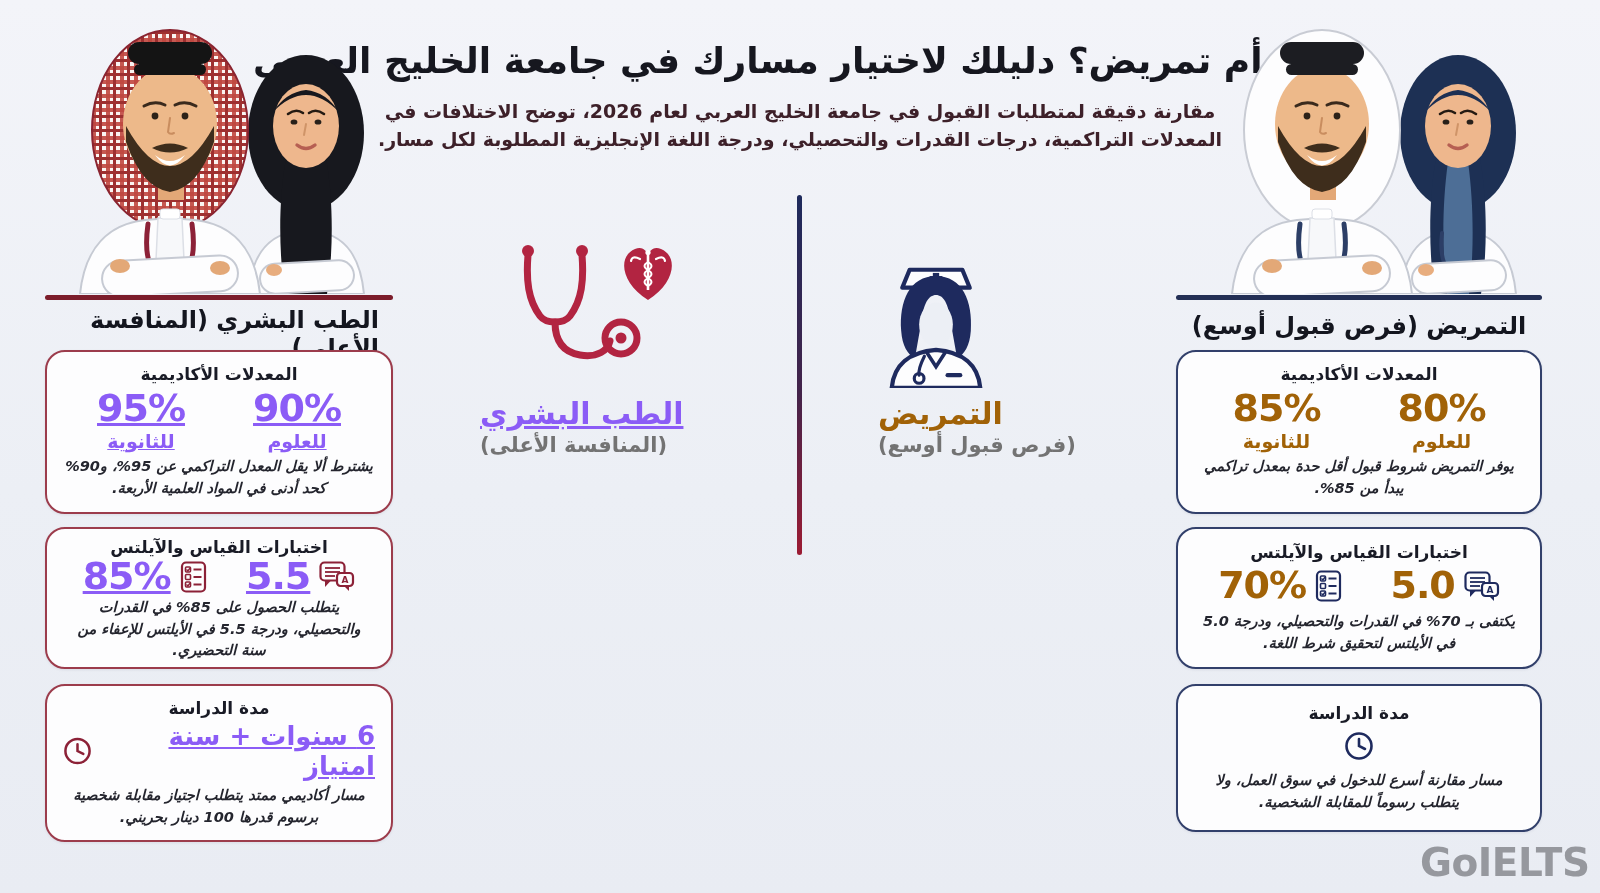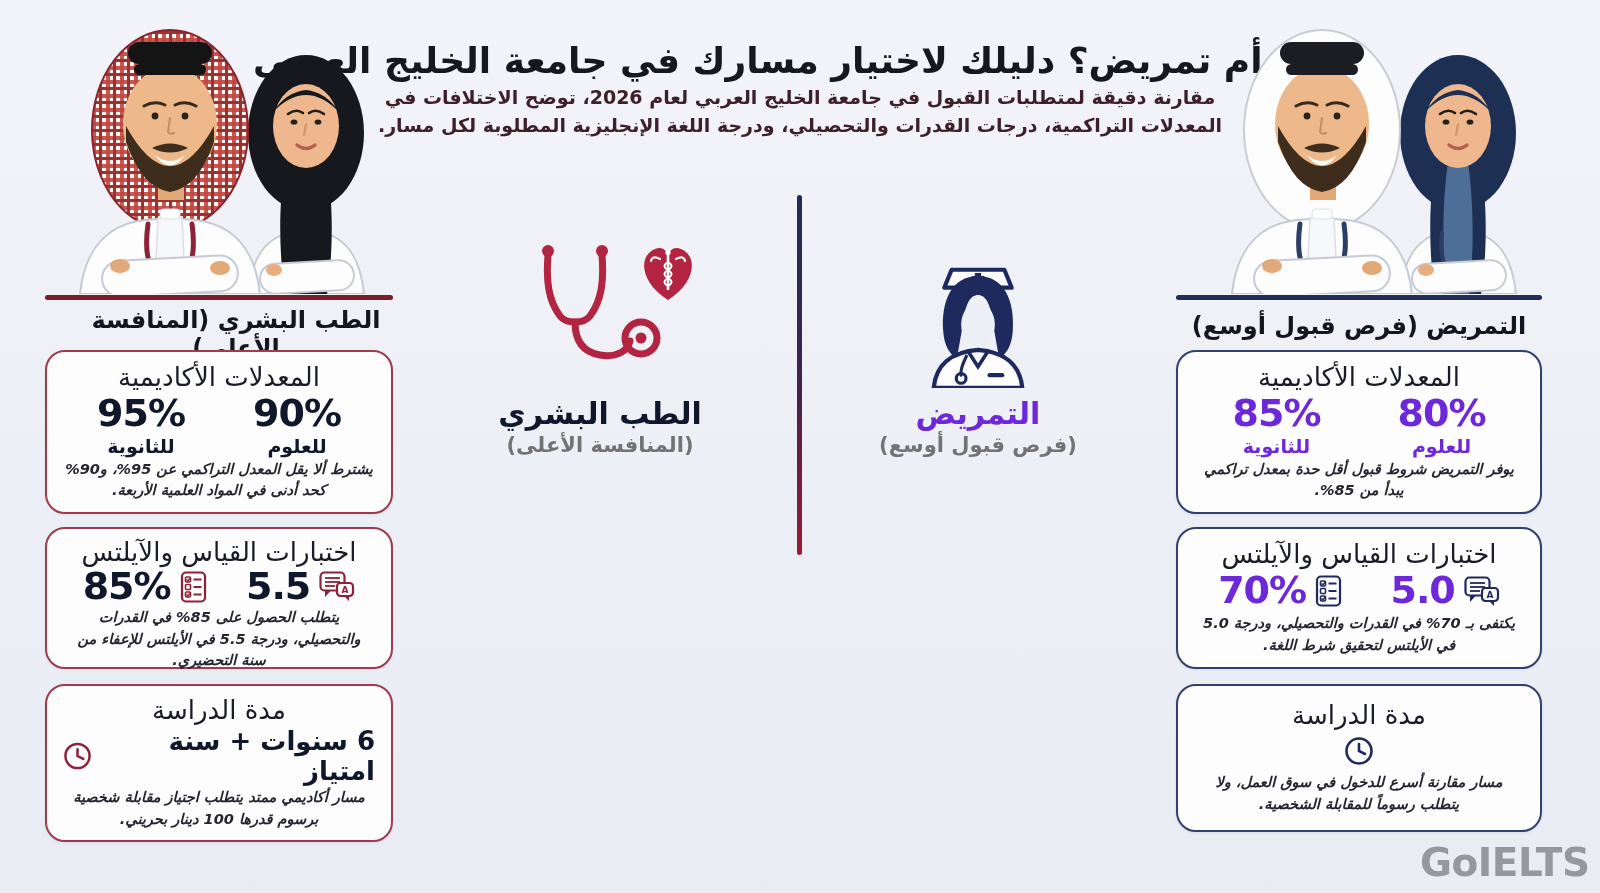--- a/index.html
+++ b/index.html
@@ -12,61 +12,61 @@
   }
   .abs { position:absolute; }
 
   
   .page-title {
     left:0; top:40px; width:1600px;
     text-align:center; font-size:36px; font-weight:900; color:#16171f;
     letter-spacing:-.5px;
   }
   .page-subtitle {
-    left:360px; top:84px; width:880px;
+    left:360px; top:98px; width:880px;
     text-align:center; font-size:19px; font-weight:700; color:#3d2029;
     line-height:1.45;
   }
 
   
   .section-line { height:5px; border-radius:3px; }
   .med-line  { left:45px;  top:295px; width:348px; background:#7c1d2b; }
   .nur-line  { left:1176px; top:295px; width:366px; background:#232f55; }
   .section-header {
     top:306px; text-align:center; font-size:24px; font-weight:800; color:#14161f;
   }
-  .med-header { left:62px; width:348px; }
+  .med-header { left:31px; width:348px;text-align:right; }
   .nur-header { left:1176px; width:366px;margin-top:6px; }
 
   
   .card {
     background:#fdfdfe; border-radius:20px;
     display:flex; flex-direction:column; justify-content:space-evenly;
     padding:8px 16px; box-shadow:0 1px 3px rgba(20,25,60,.08);
   }
   .card.med { border:2px solid #9c3c4c; }
   .card.nur { border:2px solid #32406b; }
-  .card-title { text-align:center; font-size:26px; font-weight:400; color:#191b26; }
+  .card-title { text-align:center; font-size:17px; font-weight:700; color:#191b26; }
   .stats { display:flex; flex-direction:row; justify-content:space-around; align-items:flex-start; direction:ltr; }
   .stat { text-align:center; }
   .stat-inline { display:flex; direction:ltr; align-items:center; gap:9px; }
   .val { font-size:38px; font-weight:900; letter-spacing:-1px; line-height:1.05; }
   .lab { font-size:19px; font-weight:800; margin-top:1px; }
-  .med-c { color:#0f172a; }
-  .nur-c { color:#6d28d9; }
+  .med-c { color:#8b5cf6;text-decoration:underline; }
+  .nur-c { color:#a16207; }
   .desc {
     text-align:center; font-size:14.5px; font-weight:700; color:#24252e;
     line-height:1.5;
     font-style:italic;
   }
   .duration-row { display:flex; direction:ltr; justify-content:center; align-items:center; gap:6px; }
   .duration-val { font-size:26px; font-weight:900; }
 
   
-  .center-block { text-align:center; }
+  .center-block { text-align:left; }
   .center-label { font-size:30px; font-weight:900; margin-top:4px; }
   .center-sublabel { font-size:21px; font-weight:800; color:#737373; margin-top:2px; }
   .v-divider {
     left:797px; top:195px; width:5px; height:360px; border-radius:3px;
     background:linear-gradient(180deg,#1e2a5c 0%,#43234a 55%,#9c1b33 100%);
   }
 
   
   .watermark {
     left:1420px; top:840px; width:140px; text-align:right;

